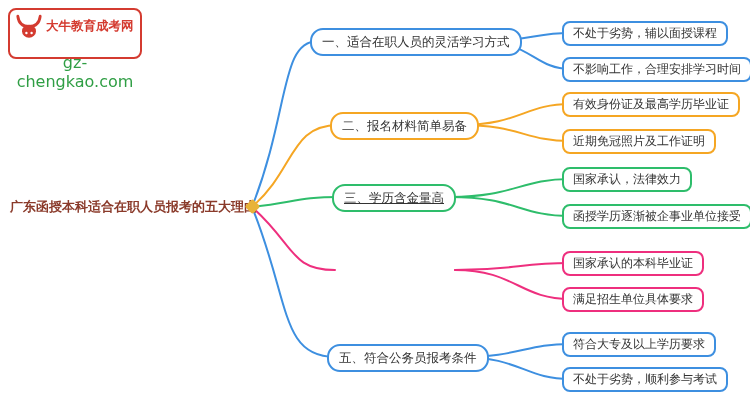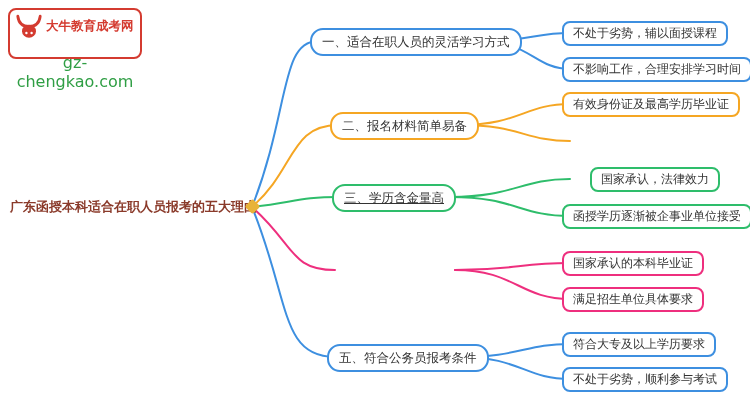--- a/index.html
+++ b/index.html
@@ -91,22 +91,23 @@
 
   <div class="node" style="left: 310px; top: 28px; border-color: rgb(61, 143, 224);">一、适合在职人员的灵活学习方式</div>
   <div class="node" style="left: 330px; top: 112px; border-color: rgb(245, 166, 35);">二、报名材料简单易备</div>
   <div class="node" style="left: 332px; top: 184px; border-color: rgb(46, 189, 107); text-decoration: underline;">三、学历含金量高</div>
   <div class="node" style="left: 327px; top: 344px; border-color: rgb(61, 143, 224);">五、符合公务员报考条件</div>
 
   <div class="node leaf" style="left: 562px; top: 21px; border-color: rgb(61, 143, 224);">不处于劣势，辅以面授课程</div>
   <div class="node leaf" style="left: 562px; top: 57px; border-color: rgb(61, 143, 224);">不影响工作，合理安排学习时间</div>
 
   <div class="node leaf" style="left: 562px; top: 92px; border-color: rgb(245, 166, 35);">有效身份证及最高学历毕业证</div>
+  <div class="node leaf" style="left: 562px; top: 129px; border-color: rgb(245, 166, 35);">近期免冠照片及工作证明</div>
 
-  <div class="node leaf" style="left: 562px; top: 167px; border-color: rgb(46, 189, 107); margin-left: 28px;">国家承认，法律效力</div>
+  <div class="node leaf" style="left: 562px; top: 167px; border-color: rgb(46, 189, 107);">国家承认，法律效力</div>
   <div class="node leaf" style="left: 562px; top: 204px; border-color: rgb(46, 189, 107);">函授学历逐渐被企事业单位接受</div>
 
   <div class="node leaf" style="left: 562px; top: 251px; border-color: rgb(238, 47, 126);">国家承认的本科毕业证</div>
   <div class="node leaf" style="left: 562px; top: 287px; border-color: rgb(238, 47, 126);">满足招生单位具体要求</div>
 
   <div class="node leaf" style="left: 562px; top: 332px; border-color: rgb(61, 143, 224);">符合大专及以上学历要求</div>
   <div class="node leaf" style="left: 562px; top: 367px; border-color: rgb(61, 143, 224);">不处于劣势，顺利参与考试</div>
 
 </div>
 

